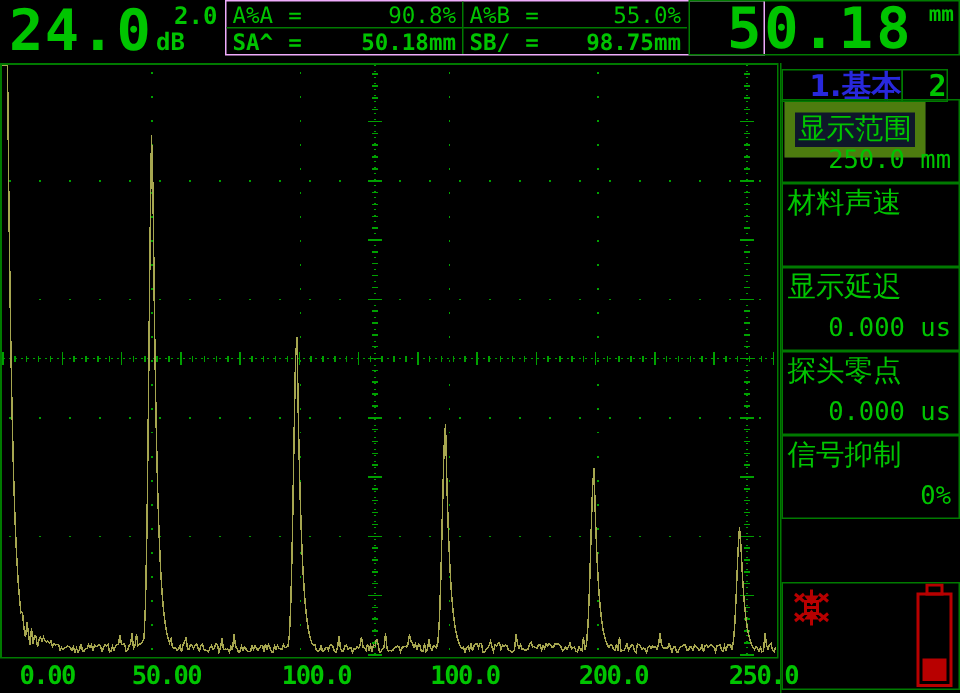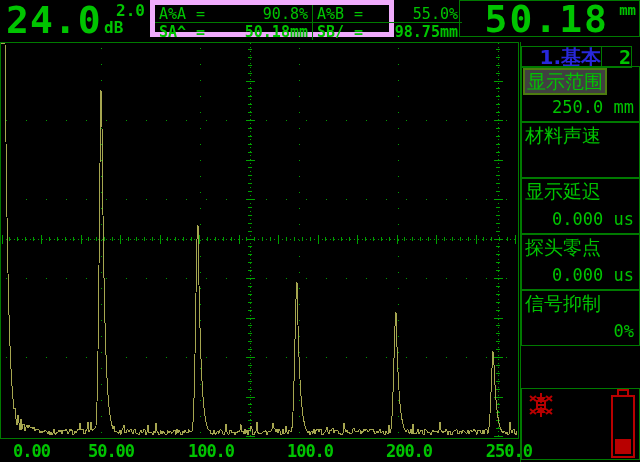--- a/index.html
+++ b/index.html
@@ -6,22 +6,22 @@
   #screen{position:relative;width:640px;height:462px;background:#000;overflow:hidden;
           font-family:"DejaVu Sans Mono",monospace;color:#00c400;}
   .cjk{font-family:"DejaVu Sans",sans-serif;}
 
   
   #gain-block{position:absolute;left:0;top:0;width:150px;height:38px;}
   #gain-value{position:absolute;left:6px;top:-2px;font-size:38px;font-weight:bold;letter-spacing:1px;}
   #gain-step{position:absolute;left:116px;top:1px;font-size:16px;font-weight:bold;}
   #gain-unit{position:absolute;left:104px;top:18px;font-size:16px;font-weight:bold;}
 
-  #meas-table{position:absolute;left:150px;top:0;width:244px;height:37px;
-              border:5px solid #f0abfc;box-sizing:border-box;display:grid;
+  #meas-table{position:absolute;left:150px;top:0;width:360px;height:37px;
+              border:1px solid #f0abfc;box-sizing:border-box;display:grid;
               grid-template-columns:158px 149px;grid-template-rows:18px 17px;}
   .meas-cell{display:flex;align-items:center;padding:0 4px;font-size:15px;line-height:16px;
              border-right:1px solid #007a00;border-bottom:1px solid #007a00;box-sizing:border-box;}
   .meas-cell:nth-child(2n){border-right:none;}
   .meas-cell:nth-child(n+3){border-bottom:none;font-weight:bold;}
   .meas-eq{margin-left:10px;}
   .meas-val{margin-left:auto;}
 
   #primary-box{position:absolute;left:459px;top:0;width:181px;height:37px;
                border:1px solid #007a00;box-sizing:border-box;}
@@ -38,21 +38,21 @@
            border-left:1px solid #007a00;box-sizing:border-box;}
   #tabs{position:absolute;left:0;top:0;width:119px;height:22px;}
   .tab{position:absolute;top:4px;height:22px;border:1px solid #007a00;box-sizing:border-box;
        display:flex;align-items:center;justify-content:flex-end;font-size:20px;font-weight:bold;}
   #tab-basic{left:0;width:81px;color:#2828dc;}
   #tab-2{left:80px;width:31px;color:#00c400;}
   .param{position:absolute;left:0;width:119px;height:56px;border:1px solid #007a00;
          box-sizing:border-box;}
   .param-label{position:absolute;left:1px;top:1px;font-size:19px;line-height:23px;
                padding:0 2px;white-space:nowrap;}
-  .param-label.selected{background:#404040;border:2px solid #4d7c0f;}
+  .param-label.selected{background:#0f172a;border:7px solid #4d7c0f;}
   .param-value{position:absolute;right:5px;bottom:4px;font-size:17px;font-weight:normal;white-space:pre;}
   #status-box{position:absolute;left:0;top:346px;width:119px;height:72px;
               border:1px solid #007a00;box-sizing:border-box;}
   #freeze-icon{position:absolute;left:6px;top:3px;}
   #battery-icon{position:absolute;right:3px;top:0px;}
 </style>
 </head>
 <body>
 
 <div id="screen">

